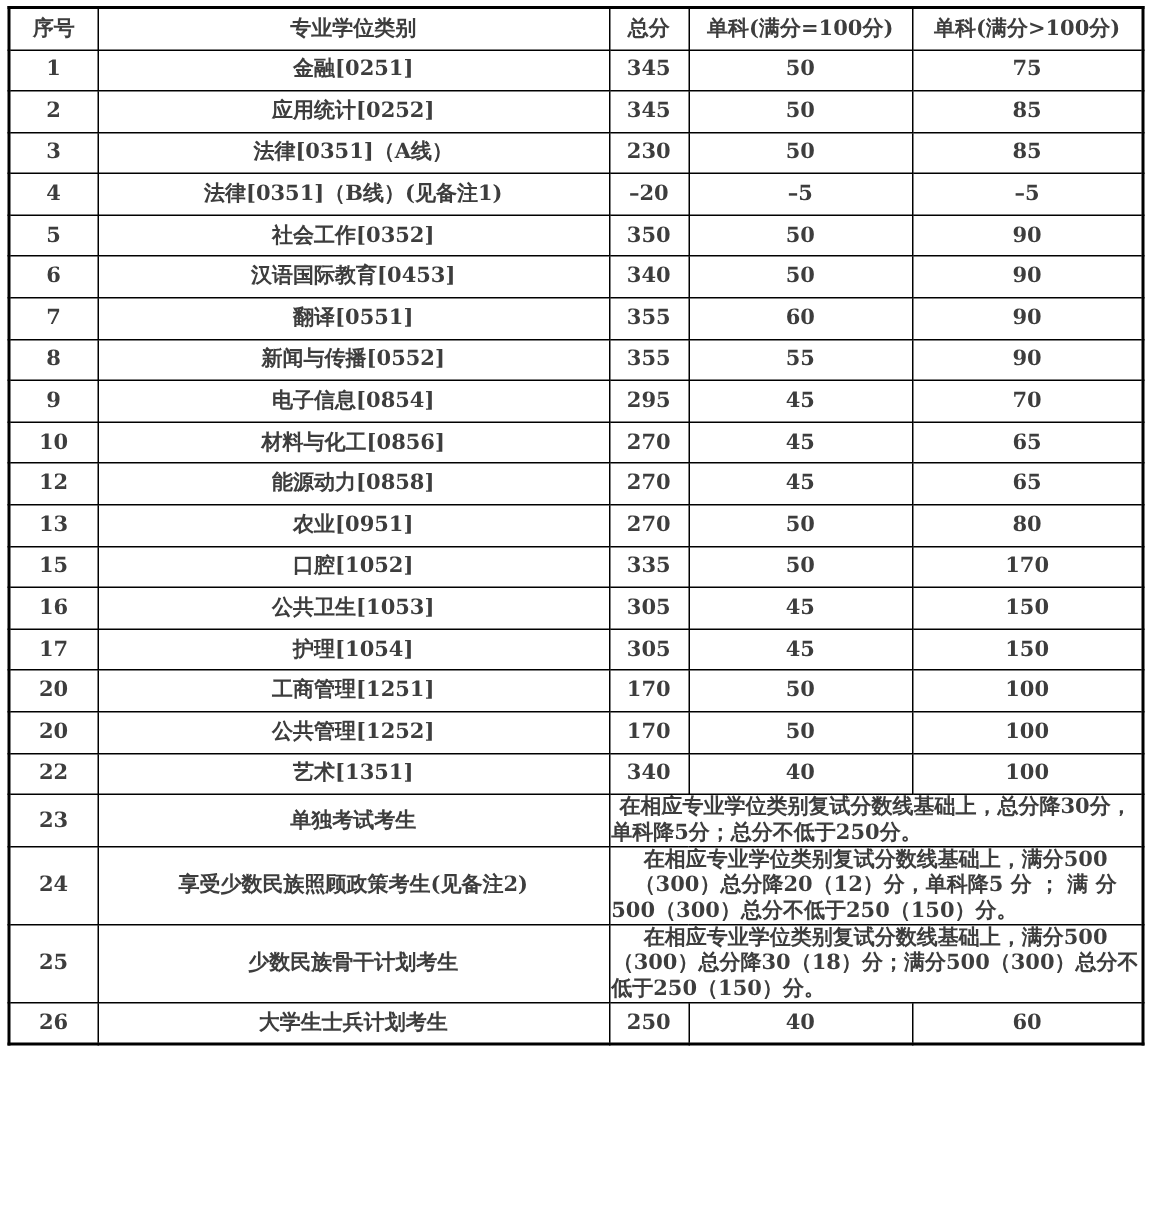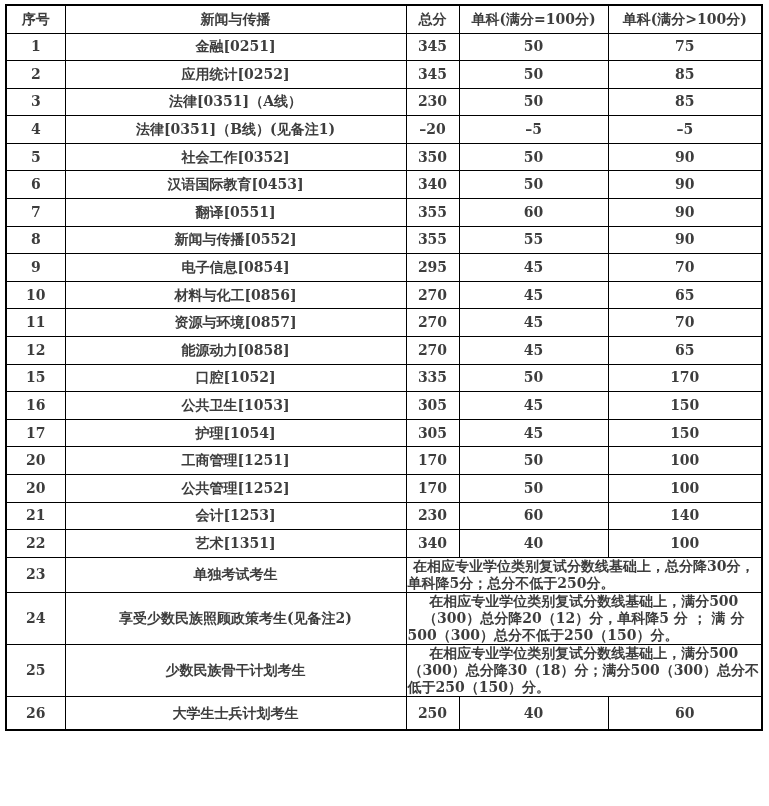--- a/index.html
+++ b/index.html
@@ -62,21 +62,21 @@
     <colgroup>
       <col style="width:59px">
       <col style="width:341px">
       <col style="width:53px">
       <col style="width:149px">
       <col style="width:154px">
     </colgroup>
     <thead>
       <tr>
         <th>序号</th>
-        <th>新闻与传播</th>
+        <th>专业学位类别</th>
         <th>总分</th>
         <th>单科(满分=100分)</th>
         <th>单科(满分&gt;100分)</th>
       </tr>
     </thead>
     <tbody id="table-body">
         <tr>
           <td>1</td>
           <td class="cell-category">金融[0251]</td>
           <td>345</td>
@@ -140,34 +140,34 @@
           <td>70</td>
         </tr>
         <tr>
           <td>10</td>
           <td class="cell-category">材料与化工[0856]</td>
           <td>270</td>
           <td>45</td>
           <td>65</td>
         </tr>
         <tr>
-          <td>11</td>
-          <td class="cell-category">资源与环境[0857]</td>
-          <td>270</td>
-          <td>45</td>
-          <td>70</td>
-        </tr>
-        <tr>
           <td>12</td>
           <td class="cell-category">能源动力[0858]</td>
           <td>270</td>
           <td>45</td>
           <td>65</td>
         </tr>
         <tr>
+          <td>13</td>
+          <td class="cell-category">农业[0951]</td>
+          <td>270</td>
+          <td>50</td>
+          <td>80</td>
+        </tr>
+        <tr>
           <td>15</td>
           <td class="cell-category">口腔[1052]</td>
           <td>335</td>
           <td>50</td>
           <td>170</td>
         </tr>
         <tr>
           <td>16</td>
           <td class="cell-category">公共卫生[1053]</td>
           <td>305</td>
@@ -187,27 +187,20 @@
           <td>170</td>
           <td>50</td>
           <td>100</td>
         </tr>
         <tr>
           <td>20</td>
           <td class="cell-category">公共管理[1252]</td>
           <td>170</td>
           <td>50</td>
           <td>100</td>
-        </tr>
-        <tr>
-          <td>21</td>
-          <td class="cell-category">会计[1253]</td>
-          <td>230</td>
-          <td>60</td>
-          <td>140</td>
         </tr>
         <tr>
           <td>22</td>
           <td class="cell-category">艺术[1351]</td>
           <td>340</td>
           <td>40</td>
           <td>100</td>
         </tr>
         <tr>
           <td>23</td>

